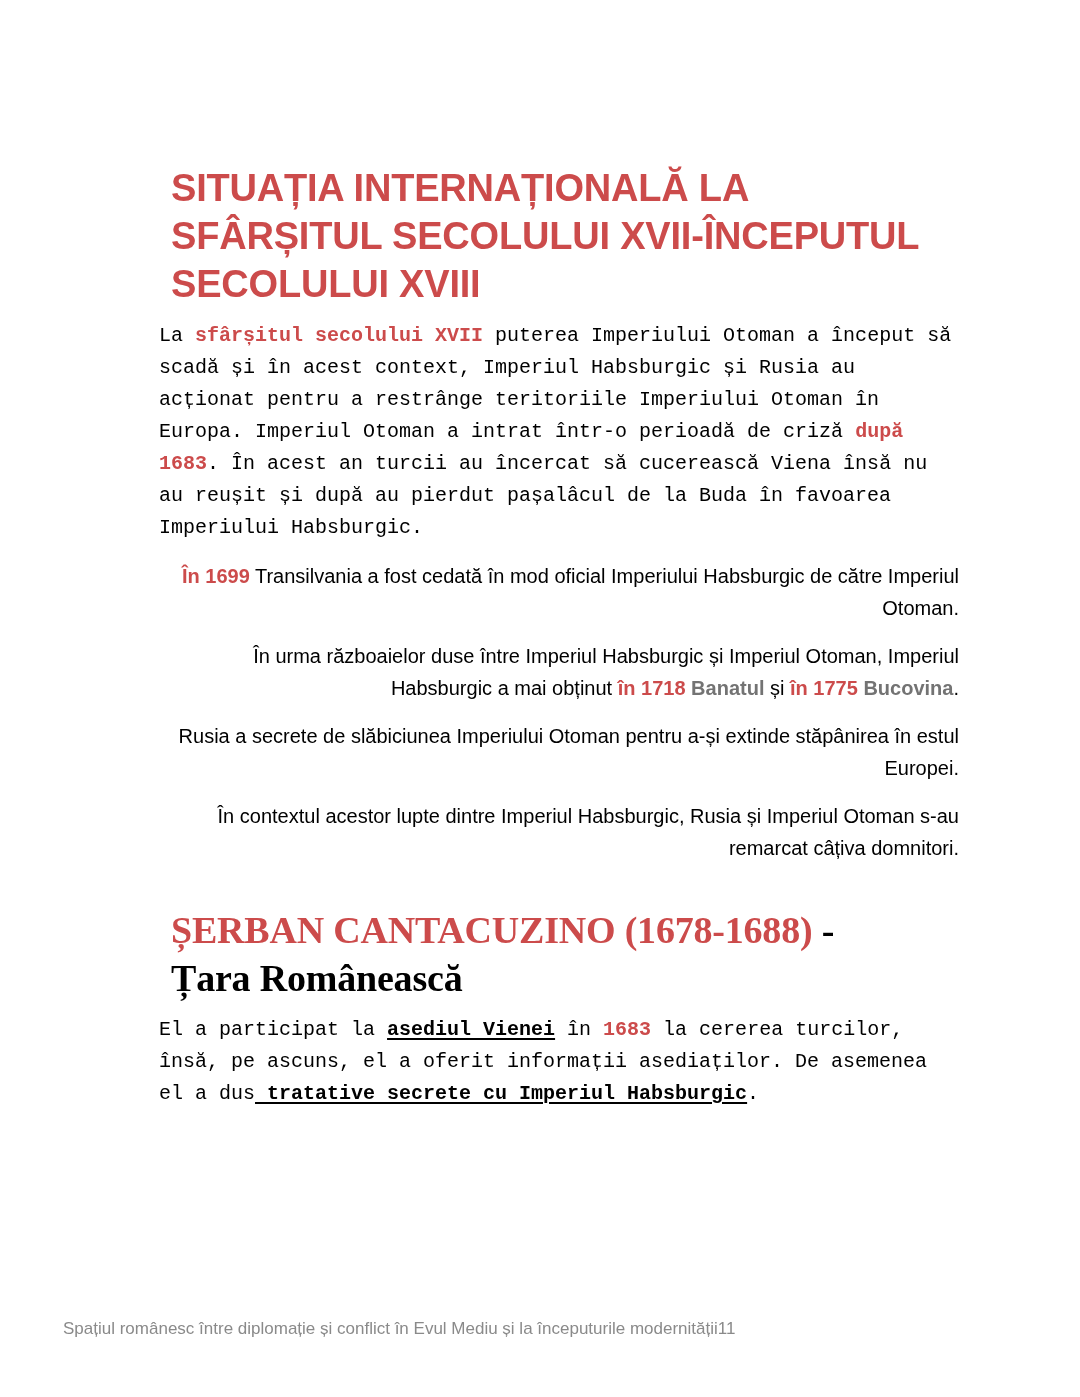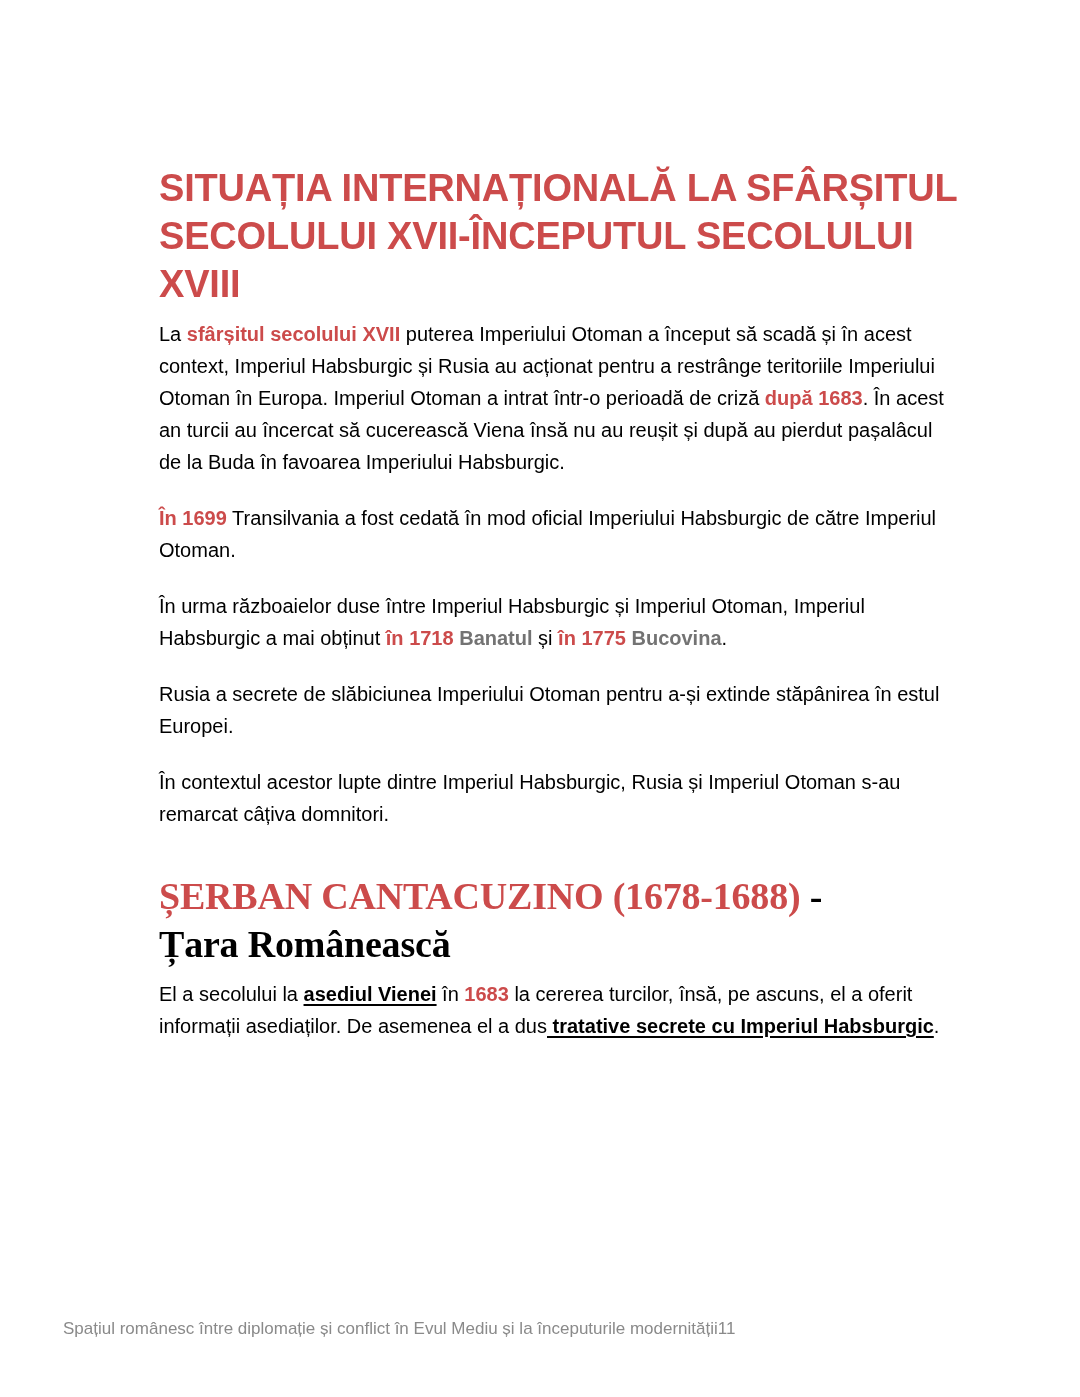--- a/index.html
+++ b/index.html
@@ -2,32 +2,32 @@
 <html><head>
 <meta charset="utf-8">
 <style>
   html, body { margin: 0; padding: 0; background: #ffffff; }
   body {
     width: 1080px; height: 1397px; position: relative; overflow: hidden;
     font-family: "Liberation Sans", sans-serif; color: #000000;
   }
   .page { position: absolute; left: 159px; top: 124px; width: 800px; }
   p { margin: 0; font-size: 20px; line-height: 32px; }
-  .p-gap { margin-top: 24px; }
+  .p-gap { margin-top: 16px; text-align: right; }
   h2 {
-    margin: 0; font-weight: bold; font-size: 38px; line-height: 48px;
+    margin: 12px; font-weight: bold; font-size: 38px; line-height: 48px;
     letter-spacing: -0.2px;
   }
   .red { color: #cc4b4b; }
   .green { color: #737373; }
   .b { font-weight: bold; }
   .u { text-decoration: underline; text-decoration-thickness: 2px; text-underline-offset: 3px; }
   .h1 { margin-top: 40px; color: #cc4b4b; }
   .h2wrap { margin-top: 42px; font-family: Liberation Serif, serif; }
-  .after-h { margin-top: 10px; }
+  .after-h { margin-top: 10px; font-family: Liberation Mono, monospace; }
   .footer {
     position: absolute; left: 63px; top: 1319px; width: 953px;
     font-size: 17px; color: #8a8a8a; display: flex; justify-content: flex-start;
   }
 </style>
 </head>
 <body>
 
 <div class="page">
 
@@ -39,20 +39,20 @@
   <p class="p-gap"><span class="red b">În 1699</span><span> Transilvania a fost cedată în mod oficial Imperiului Habsburgic de către Imperiul Otoman.</span></p>
 
   <p class="p-gap"><span>În urma războaielor duse între Imperiul Habsburgic și Imperiul Otoman, Imperiul Habsburgic a mai obținut </span><span class="red b">în 1718</span><span> </span><span class="green b">Banatul</span><span> și </span><span class="red b">în 1775</span><span> </span><span class="green b">Bucovina</span><span>.</span></p>
 
   <p class="p-gap">Rusia a secrete de slăbiciunea Imperiului Otoman pentru a-și extinde stăpânirea în estul Europei.</p>
 
   <p class="p-gap">În contextul acestor lupte dintre Imperiul Habsburgic, Rusia și Imperiul Otoman s-au remarcat câțiva domnitori.</p>
 
   <h2 class="h2wrap"><span class="red">ȘERBAN CANTACUZINO (1678-1688)</span><span> - </span><br><span>Țara Românească</span></h2>
 
-  <p class="after-h"><span>El a secolului la </span><span class="b u">asediul Vienei</span><span> în </span><span class="red b">1683</span><span> la cererea turcilor, însă, pe ascuns, el a oferit informații asediaților. De asemenea el a dus</span><span class="b u"> tratative secrete cu Imperiul Habsburgic</span><span>.</span></p>
+  <p class="after-h"><span>El a participat la </span><span class="b u">asediul Vienei</span><span> în </span><span class="red b">1683</span><span> la cererea turcilor, însă, pe ascuns, el a oferit informații asediaților. De asemenea el a dus</span><span class="b u"> tratative secrete cu Imperiul Habsburgic</span><span>.</span></p>
 
 </div>
 
 <div class="footer">
   <span>Spațiul românesc între diplomație și conflict în Evul Mediu și la începuturile modernității</span>
   <span>11</span>
 </div>
 
 </body></html>

